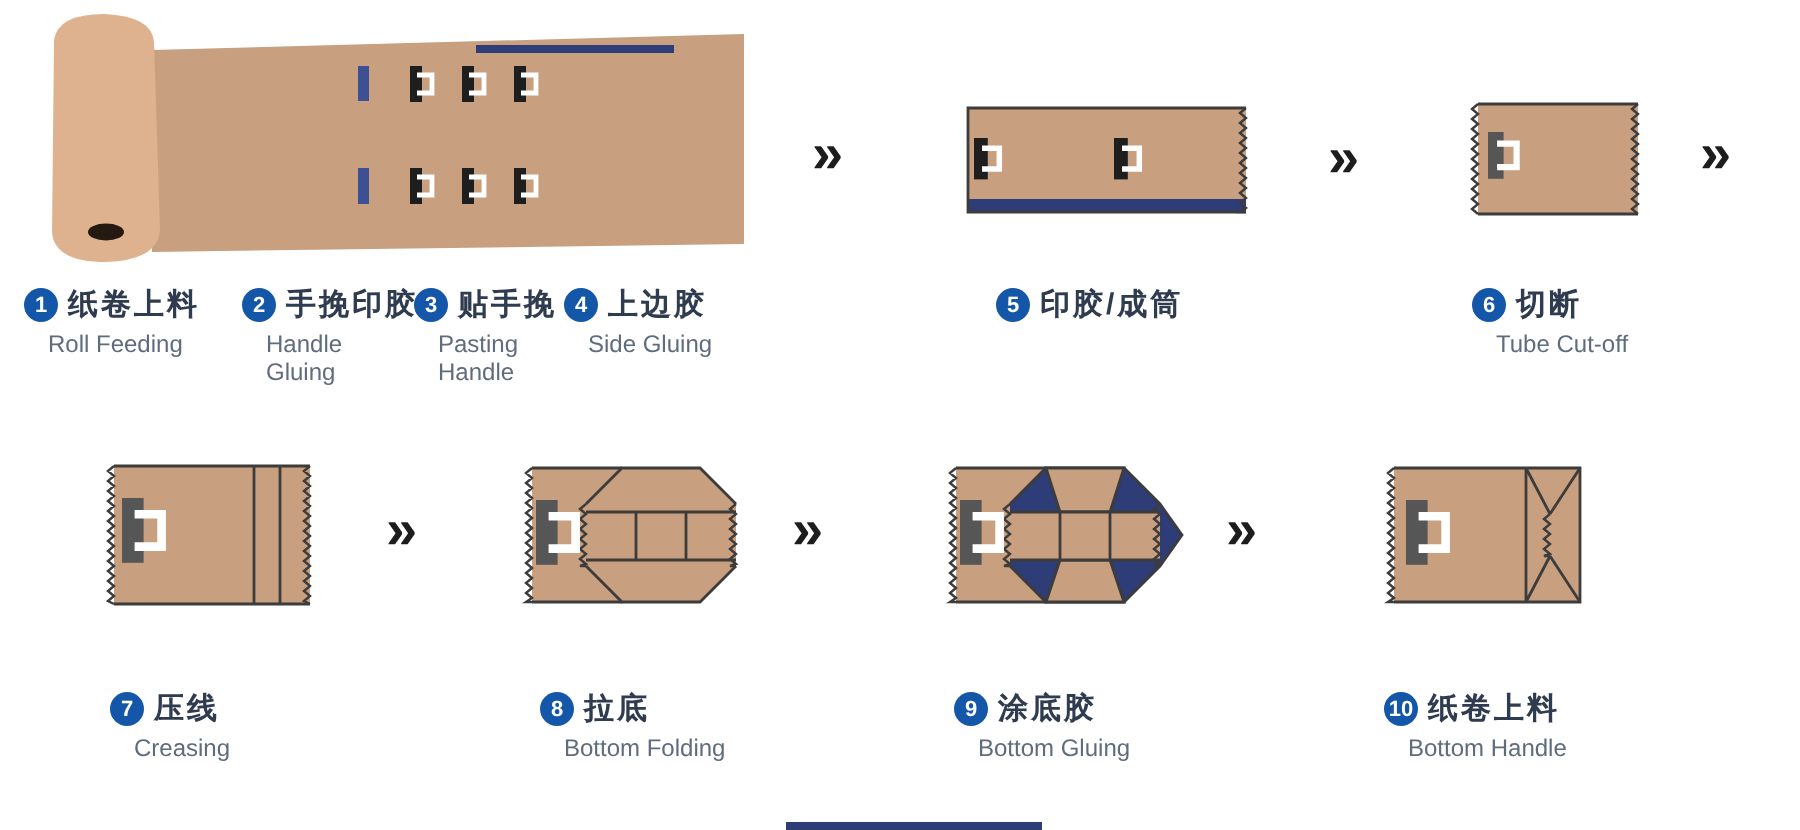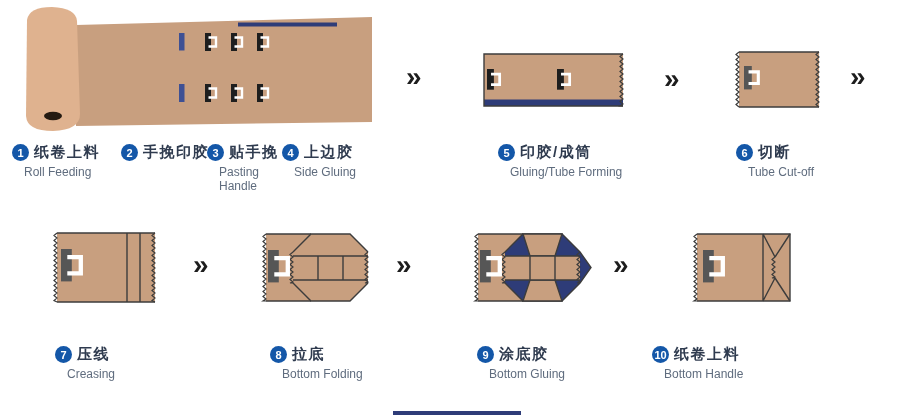--- a/index.html
+++ b/index.html
@@ -137,41 +137,41 @@
         <span class="badge">1</span>
     <span class="zh">纸卷上料</span>
       </div>
     <div class="en nw">Roll Feeding</div>
   </div>
   <div class="step-label" style="left:121px;top:143px;width:88px;">
     <div class="row">
         <span class="badge">2</span>
     <span class="zh">手挽印胶</span>
       </div>
+    <div class="en">Handle Gluing</div>
   </div>
   <div class="step-label" style="left:207px;top:143px;width:80px;">
     <div class="row">
         <span class="badge">3</span>
     <span class="zh">贴手挽</span>
       </div>
     <div class="en">Pasting Handle</div>
   </div>
   <div class="step-label" style="left:282px;top:143px;">
     <div class="row">
         <span class="badge">4</span>
     <span class="zh">上边胶</span>
       </div>
     <div class="en nw">Side Gluing</div>
   </div>
   <div class="step-label" style="left:498px;top:143px;">
     <div class="row">
         <span class="badge">5</span>
     <span class="zh">印胶/成筒</span>
       </div>
-    <div class="en nw">Gluing/Tube Forming</div>
   </div>
   <div class="step-label" style="left:736px;top:143px;">
     <div class="row">
         <span class="badge">6</span>
     <span class="zh">切断</span>
       </div>
     <div class="en nw">Tube Cut-off</div>
   </div>
   <div class="step-label" style="left:55px;top:345px;">
     <div class="row">
@@ -187,21 +187,21 @@
       </div>
     <div class="en nw">Bottom Folding</div>
   </div>
   <div class="step-label" style="left:477px;top:345px;">
     <div class="row">
         <span class="badge">9</span>
     <span class="zh">涂底胶</span>
       </div>
     <div class="en nw">Bottom Gluing</div>
   </div>
-  <div class="step-label" style="left:652px;top:345px;">
+  <div class="step-label" style="left:692px;top:345px;">
     <div class="row">
         <span class="badge">10</span>
     <span class="zh">纸卷上料</span>
       </div>
     <div class="en nw">Bottom Handle</div>
   </div>
 
 </div>
 
 </body></html>

